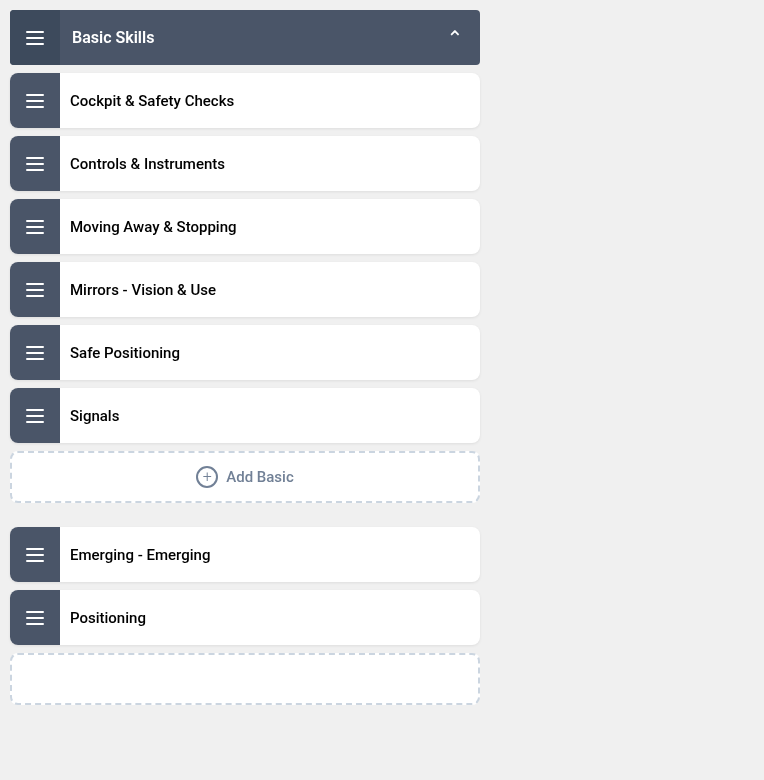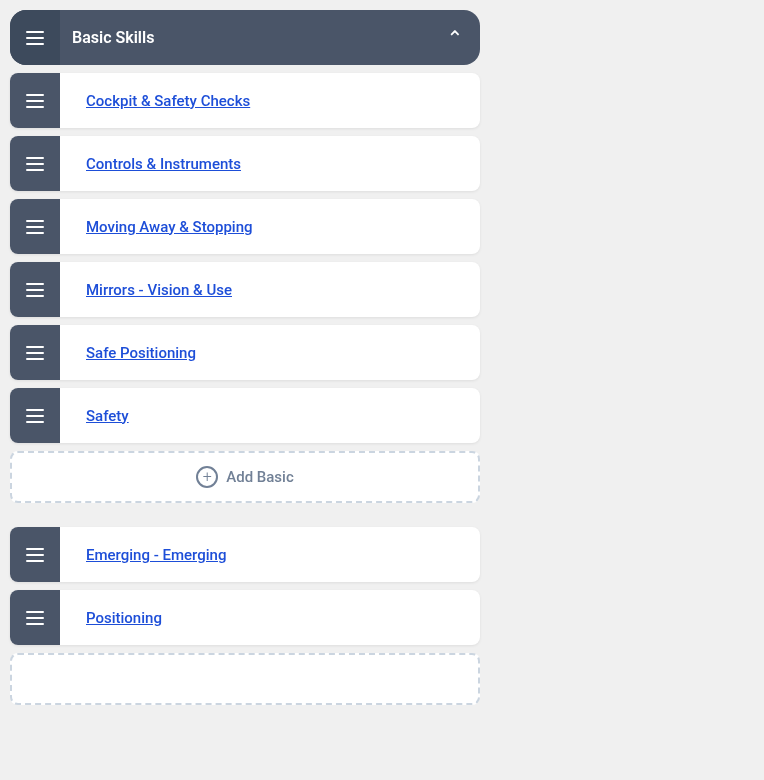--- a/index.html
+++ b/index.html
@@ -18,21 +18,21 @@
     .container {
       padding: 10px 10px;
       max-width: 490px;
     }
 
     .section-header {
       display: flex;
       align-items: center;
       justify-content: space-between;
       background-color: #4a5568;
-      border-radius: 16px;
+      border-radius: 4px;
       margin-bottom: 8px;
       cursor: pointer;
       overflow: hidden;
     }
 
     .section-header .drag-icon {
       display: flex;
       align-items: center;
       justify-content: center;
       width: 50px;
@@ -75,25 +75,24 @@
       align-items: center;
       justify-content: center;
       width: 50px;
       height: 55px;
       background-color: #4a5568;
       flex-shrink: 0;
     }
 
     .skill-item .label {
       flex: 1;
-      color: #1d4ed8;
+      color: #000000;
       font-size: 15px;
       font-weight: 500;
-      padding-left: 26px;
-      text-decoration: underline;
+      padding-left: 10px;
     }
 
     .add-skill-btn {
       display: flex;
       align-items: center;
       justify-content: center;
       background-color: #ffffff;
       border: 2px dashed #cbd5e0;
       border-radius: 8px;
       height: 52px;
@@ -213,21 +212,21 @@
         <span class="label">Safe Positioning</span>
       </div>
     <div class="skill-item">
         <div class="drag-icon">
           <div class="hamburger-icon">
             <span></span>
           <span></span>
           <span></span>
           </div>
         </div>
-        <span class="label">Safety</span>
+        <span class="label">Signals</span>
       </div>
     <div class="add-skill-btn">
       <div class="plus-circle">+</div>
       <span>Add Basic</span>
     </div>
     <div class="section-gap"></div>
     <div class="skill-item">
         <div class="drag-icon">
           <div class="hamburger-icon">
             <span></span>

